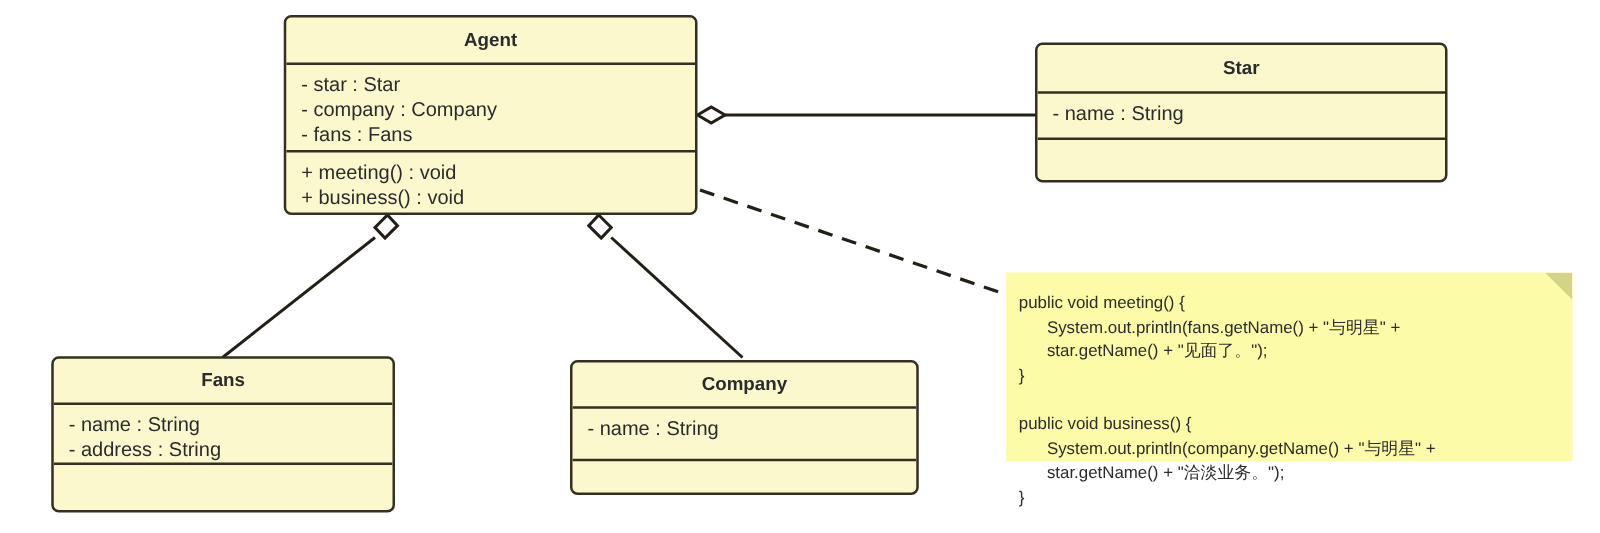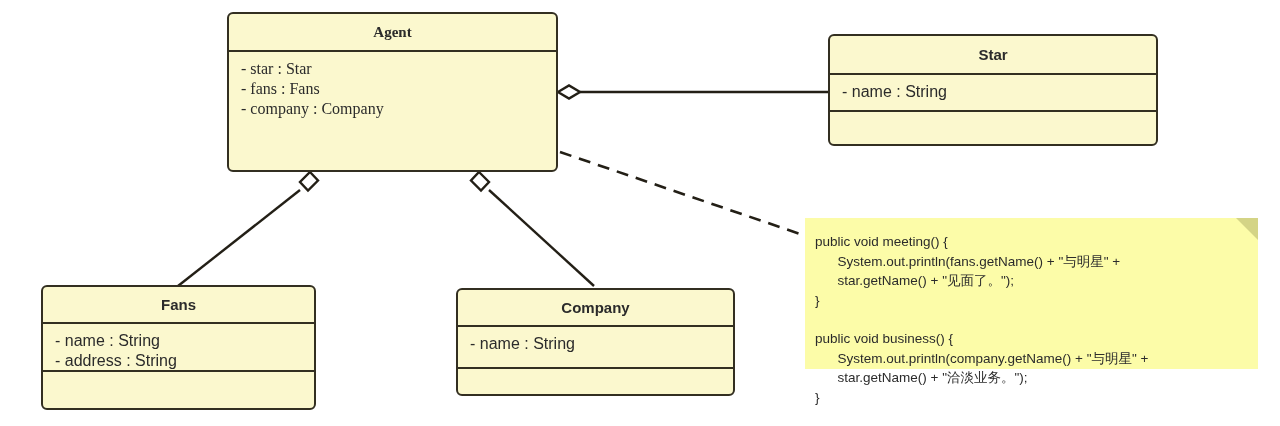--- a/index.html
+++ b/index.html
@@ -104,26 +104,30 @@
 
     <line x1="300" y1="190" x2="178" y2="286" stroke="#231f16" stroke-width="2.4"></line>
     <polygon points="310,172 318,180.5 308,190.5 300,182" fill="#ffffff" stroke="#231f16" stroke-width="2.4"></polygon>
 
     <line x1="489" y1="190" x2="594" y2="286" stroke="#231f16" stroke-width="2.4"></line>
     <polygon points="479,172 489,182 481,190.5 471,180.5" fill="#ffffff" stroke="#231f16" stroke-width="2.4"></polygon>
 
     <line x1="560" y1="152" x2="806" y2="236" stroke="#231f16" stroke-width="2.6" stroke-dasharray="12 8"></line>
   </svg>
 
-  <div class="uml-class" style="left:227px; top:12px; width:331px; height:160px;font-family:Liberation Serif, serif;">
+  <div class="uml-class" style="left:227px; top:12px; width:331px; height:160px;">
     <div class="uml-title" style="height:36px;">Agent</div>
     <div class="uml-compartment" style="height:70px;">
       <div class="uml-line">- star : Star</div>
+      <div class="uml-line">- company : Company</div>
       <div class="uml-line">- fans : Fans</div>
-      <div class="uml-line">- company : Company</div>
+    </div>
+    <div class="uml-compartment" style="height:52px;">
+      <div class="uml-line">+ meeting() : void</div>
+      <div class="uml-line">+ business() : void</div>
     </div>
   </div>
 
   <div class="uml-class" style="left:828px; top:34px; width:330px; height:112px;">
     <div class="uml-title" style="height:37px;">Star</div>
     <div class="uml-compartment" style="height:37px;">
       <div class="uml-line">- name : String</div>
     </div>
     <div class="uml-compartment empty" style="height:34px;"></div>
   </div>

